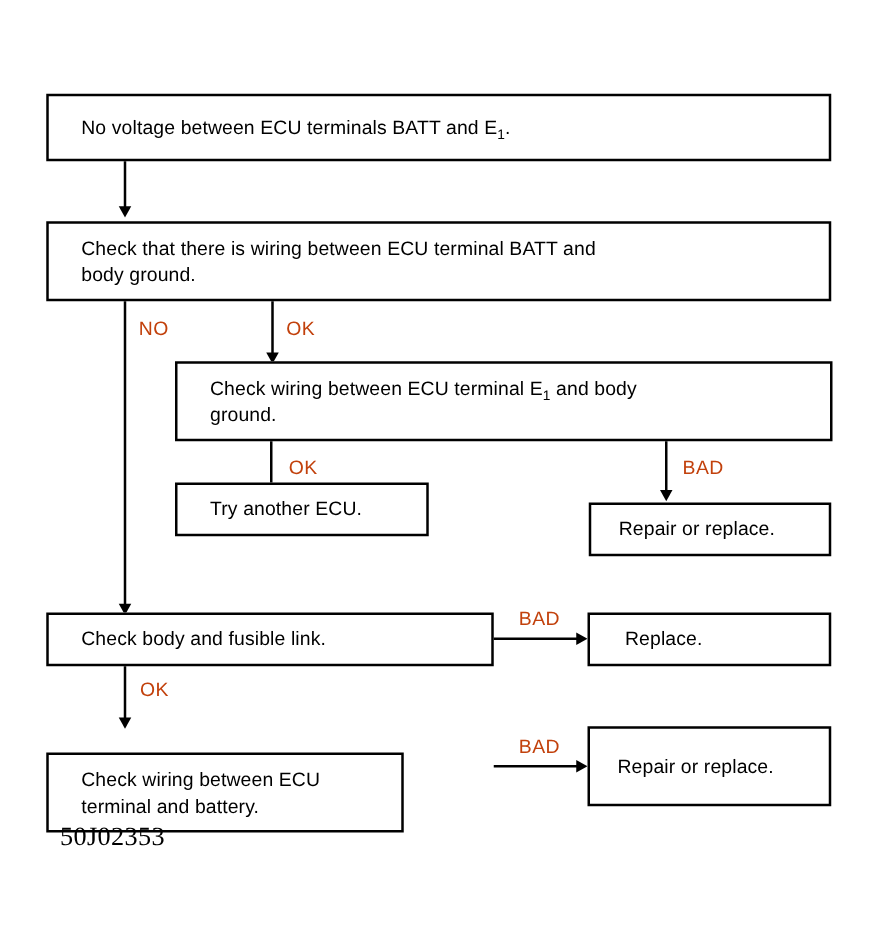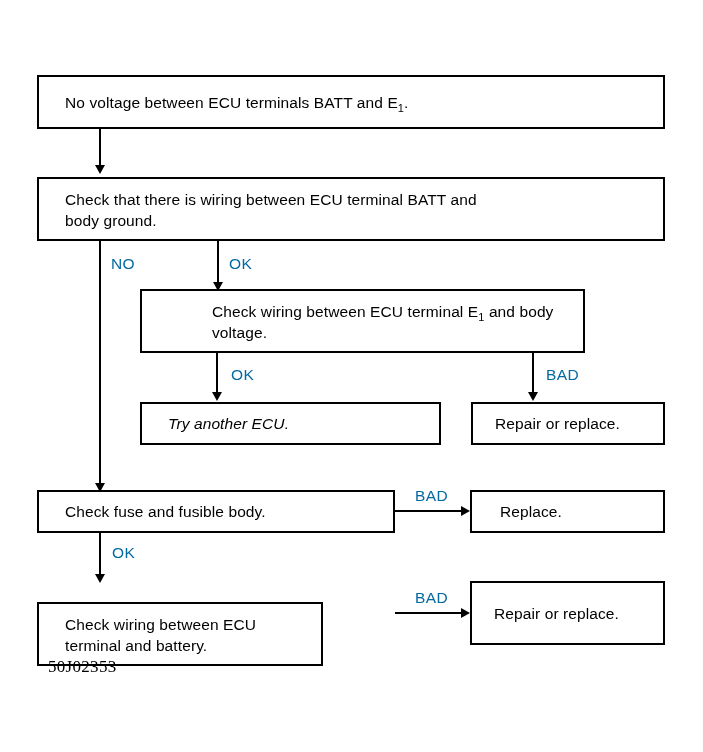--- a/index.html
+++ b/index.html
@@ -71,30 +71,30 @@
     border-top: 5px solid transparent;
     border-bottom: 5px solid transparent;
     border-left: 9px solid #000000;
   }
 
   
   .branch-label {
     position: absolute;
     font-size: 15.5px;
     line-height: 17px;
-    color: #0369a1;
+    color: #c2410c;
     letter-spacing: 0.4px;
     white-space: nowrap;
   }
 
   
   .caption {
     position: absolute;
     font-family: "Liberation Serif", serif;
-    font-size: 17px;
+    font-size: 21px;
     color: #000000;
     letter-spacing: 0.3px;
     white-space: nowrap;
   }
 </style>
 </head>
 <body>
 
 <div id="page">
 
@@ -111,42 +111,42 @@
   </div>
 
   <div class="vline" style="left:99px; top:241px; height:248px;"></div>
   <div class="arrow-down" style="left:95px; top:483px;"></div>
   <div class="branch-label" style="left:111px; top:255px;">NO</div>
 
   <div class="vline" style="left:217px; top:241px; height:48px;"></div>
   <div class="arrow-down" style="left:213px; top:282px;"></div>
   <div class="branch-label" style="left:229px; top:255px;">OK</div>
 
-  <div class="fc-box two-line" style="left:140px; top:289px; width:445px; height:64px;padding-left:44px;">
-    <span class="fc-text"><span>Check wiring between ECU terminal E</span><span class="sub">1</span><span> and body</span><br><span>voltage.</span></span>
+  <div class="fc-box two-line" style="left:140px; top:289px; width:526px; height:64px;">
+    <span class="fc-text"><span>Check wiring between ECU terminal E</span><span class="sub">1</span><span> and body</span><br><span>ground.</span></span>
   </div>
 
   <div class="vline" style="left:216px; top:353px; height:44px;"></div>
   <div class="arrow-down" style="left:212px; top:392px;"></div>
   <div class="branch-label" style="left:231px; top:366px;">OK</div>
 
   <div class="vline" style="left:532px; top:353px; height:44px;"></div>
   <div class="arrow-down" style="left:528px; top:392px;"></div>
   <div class="branch-label" style="left:546px; top:366px;">BAD</div>
 
-  <div class="fc-box" style="left:140px; top:402px; width:301px; height:43px;font-style:italic;">
+  <div class="fc-box" style="left:140px; top:386px; width:203px; height:43px;">
     <span class="fc-text">Try another ECU.</span>
   </div>
 
   <div class="fc-box" style="left:471px; top:402px; width:194px; height:43px;">
     <span class="fc-text" style="padding-left:22px;">Repair or replace.</span>
   </div>
 
   <div class="fc-box" style="left:37px; top:490px; width:358px; height:43px;">
-    <span class="fc-text">Check fuse and fusible body.</span>
+    <span class="fc-text">Check body and fusible link.</span>
   </div>
 
   <div class="hline" style="left:395px; top:510px; width:68px;"></div>
   <div class="arrow-right" style="left:461px; top:506px;"></div>
   <div class="branch-label" style="left:415px; top:487px;">BAD</div>
 
   <div class="fc-box" style="left:470px; top:490px; width:195px; height:43px;">
     <span class="fc-text" style="padding-left:28px;">Replace.</span>
   </div>
 

